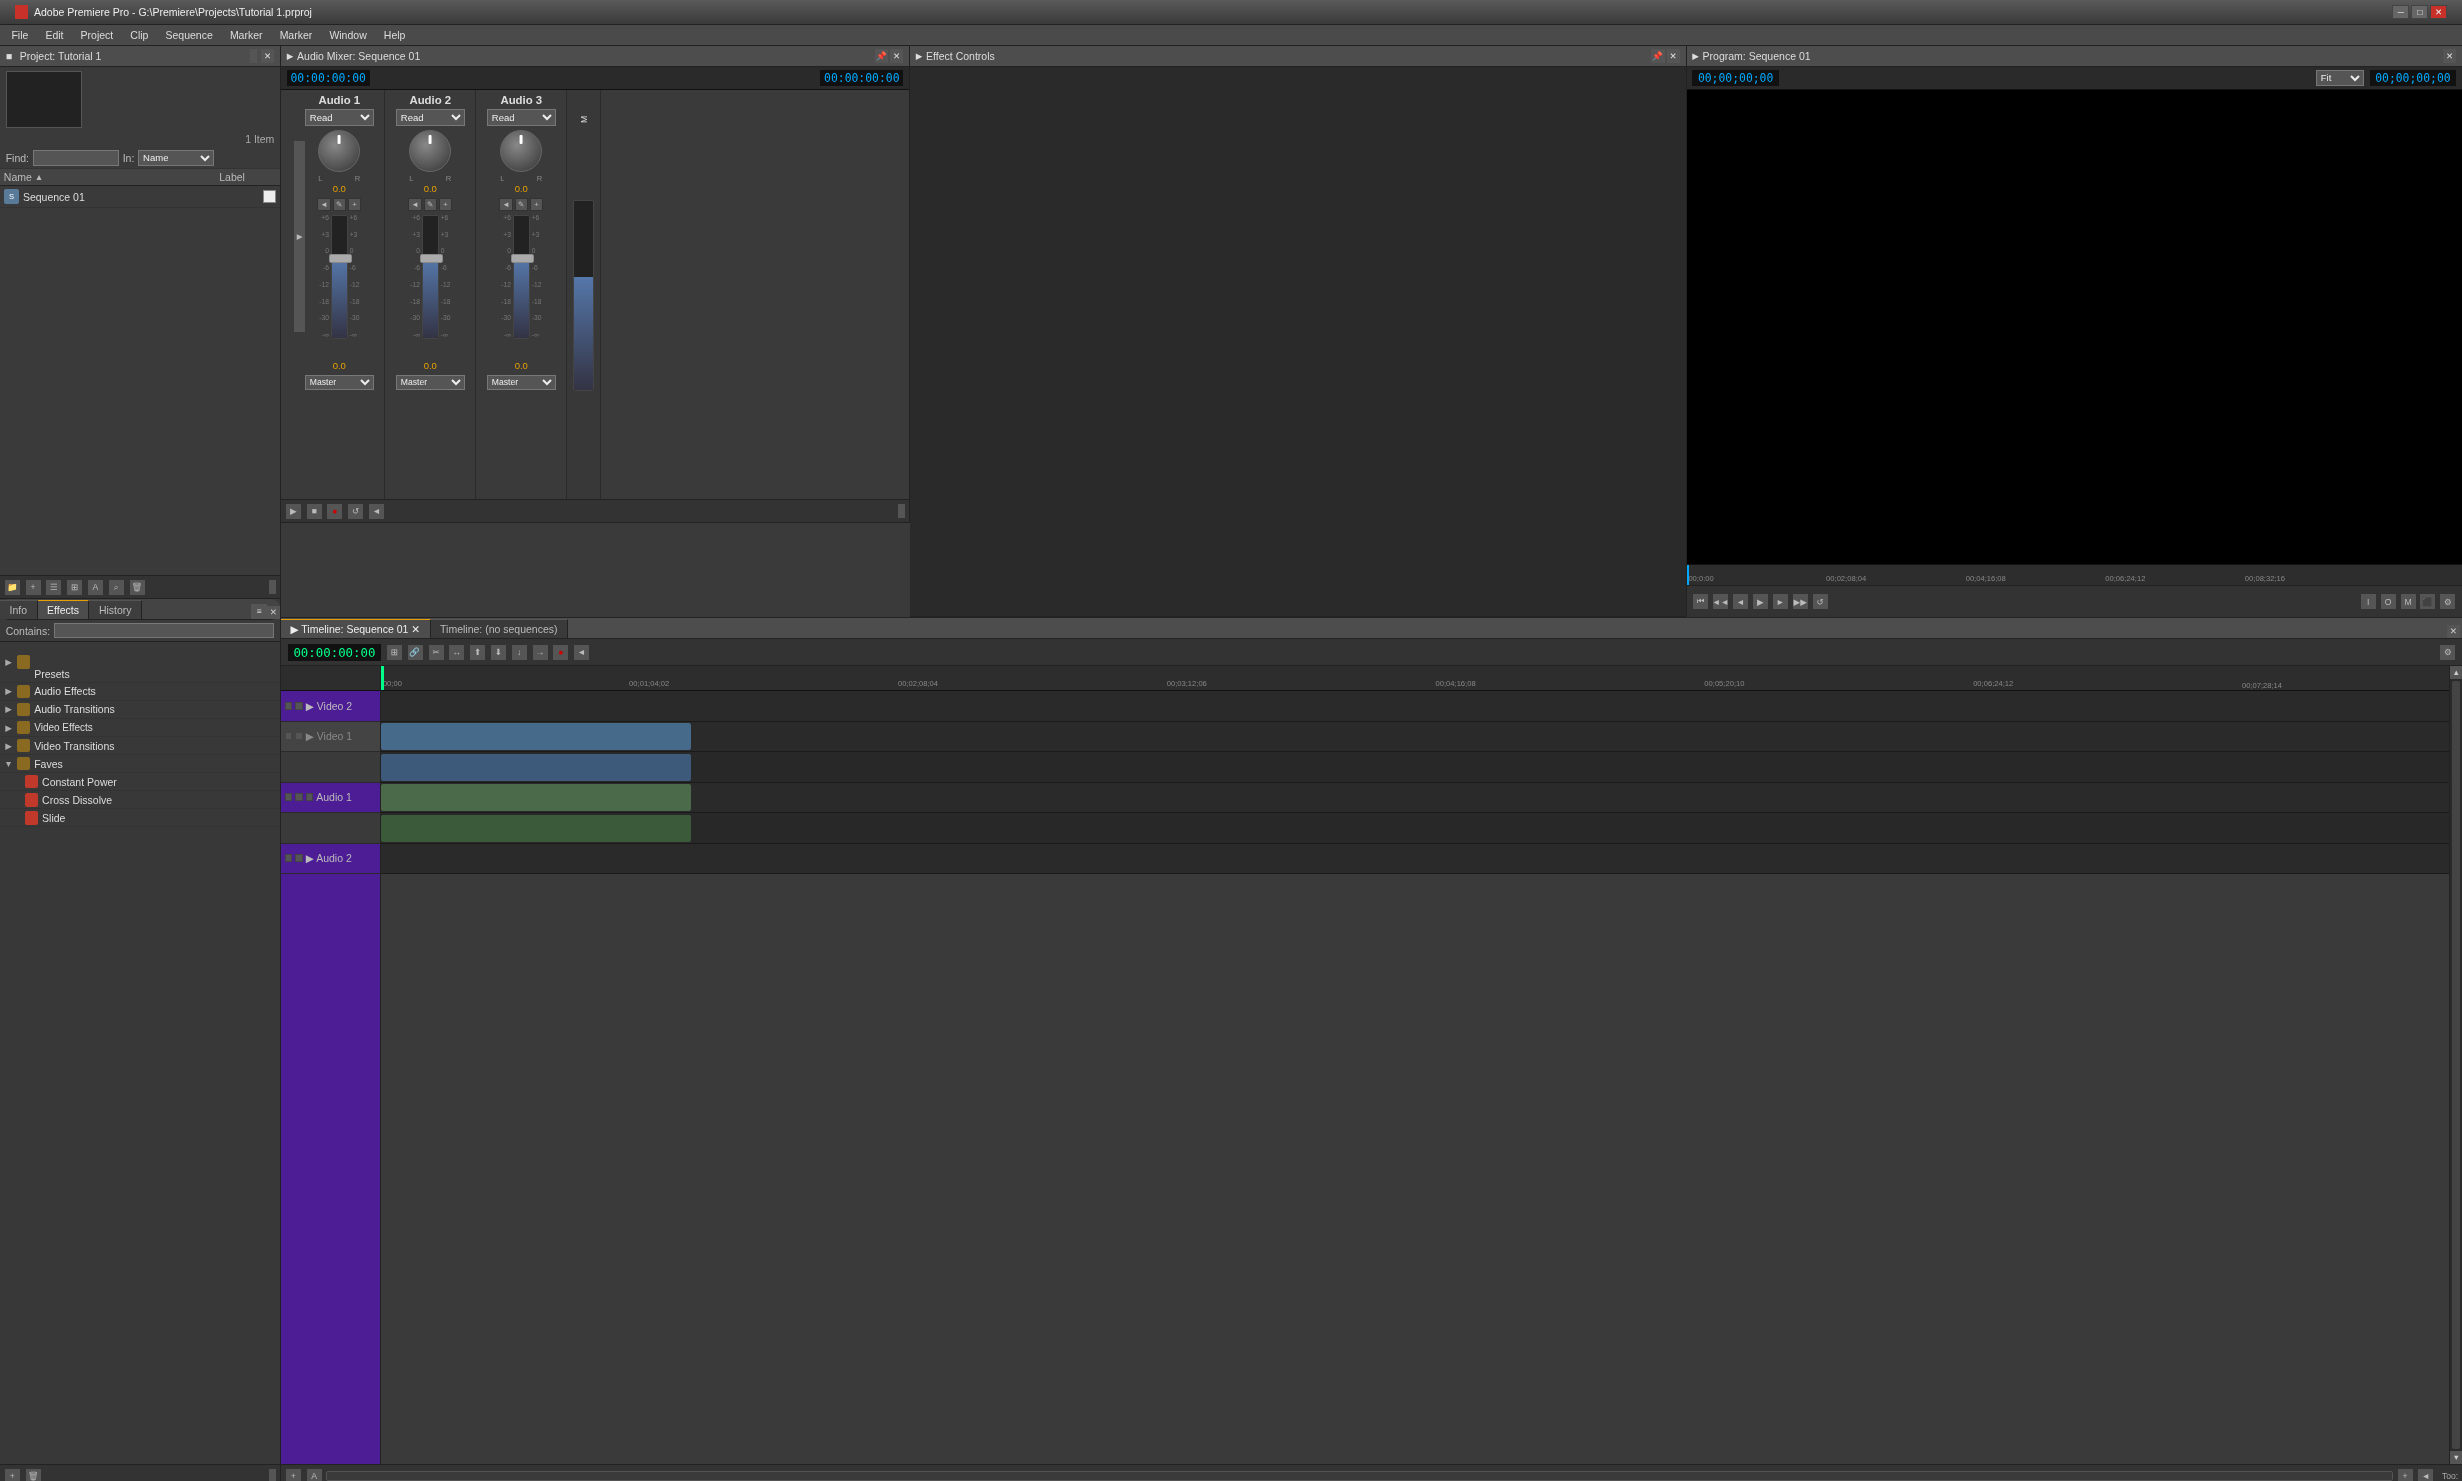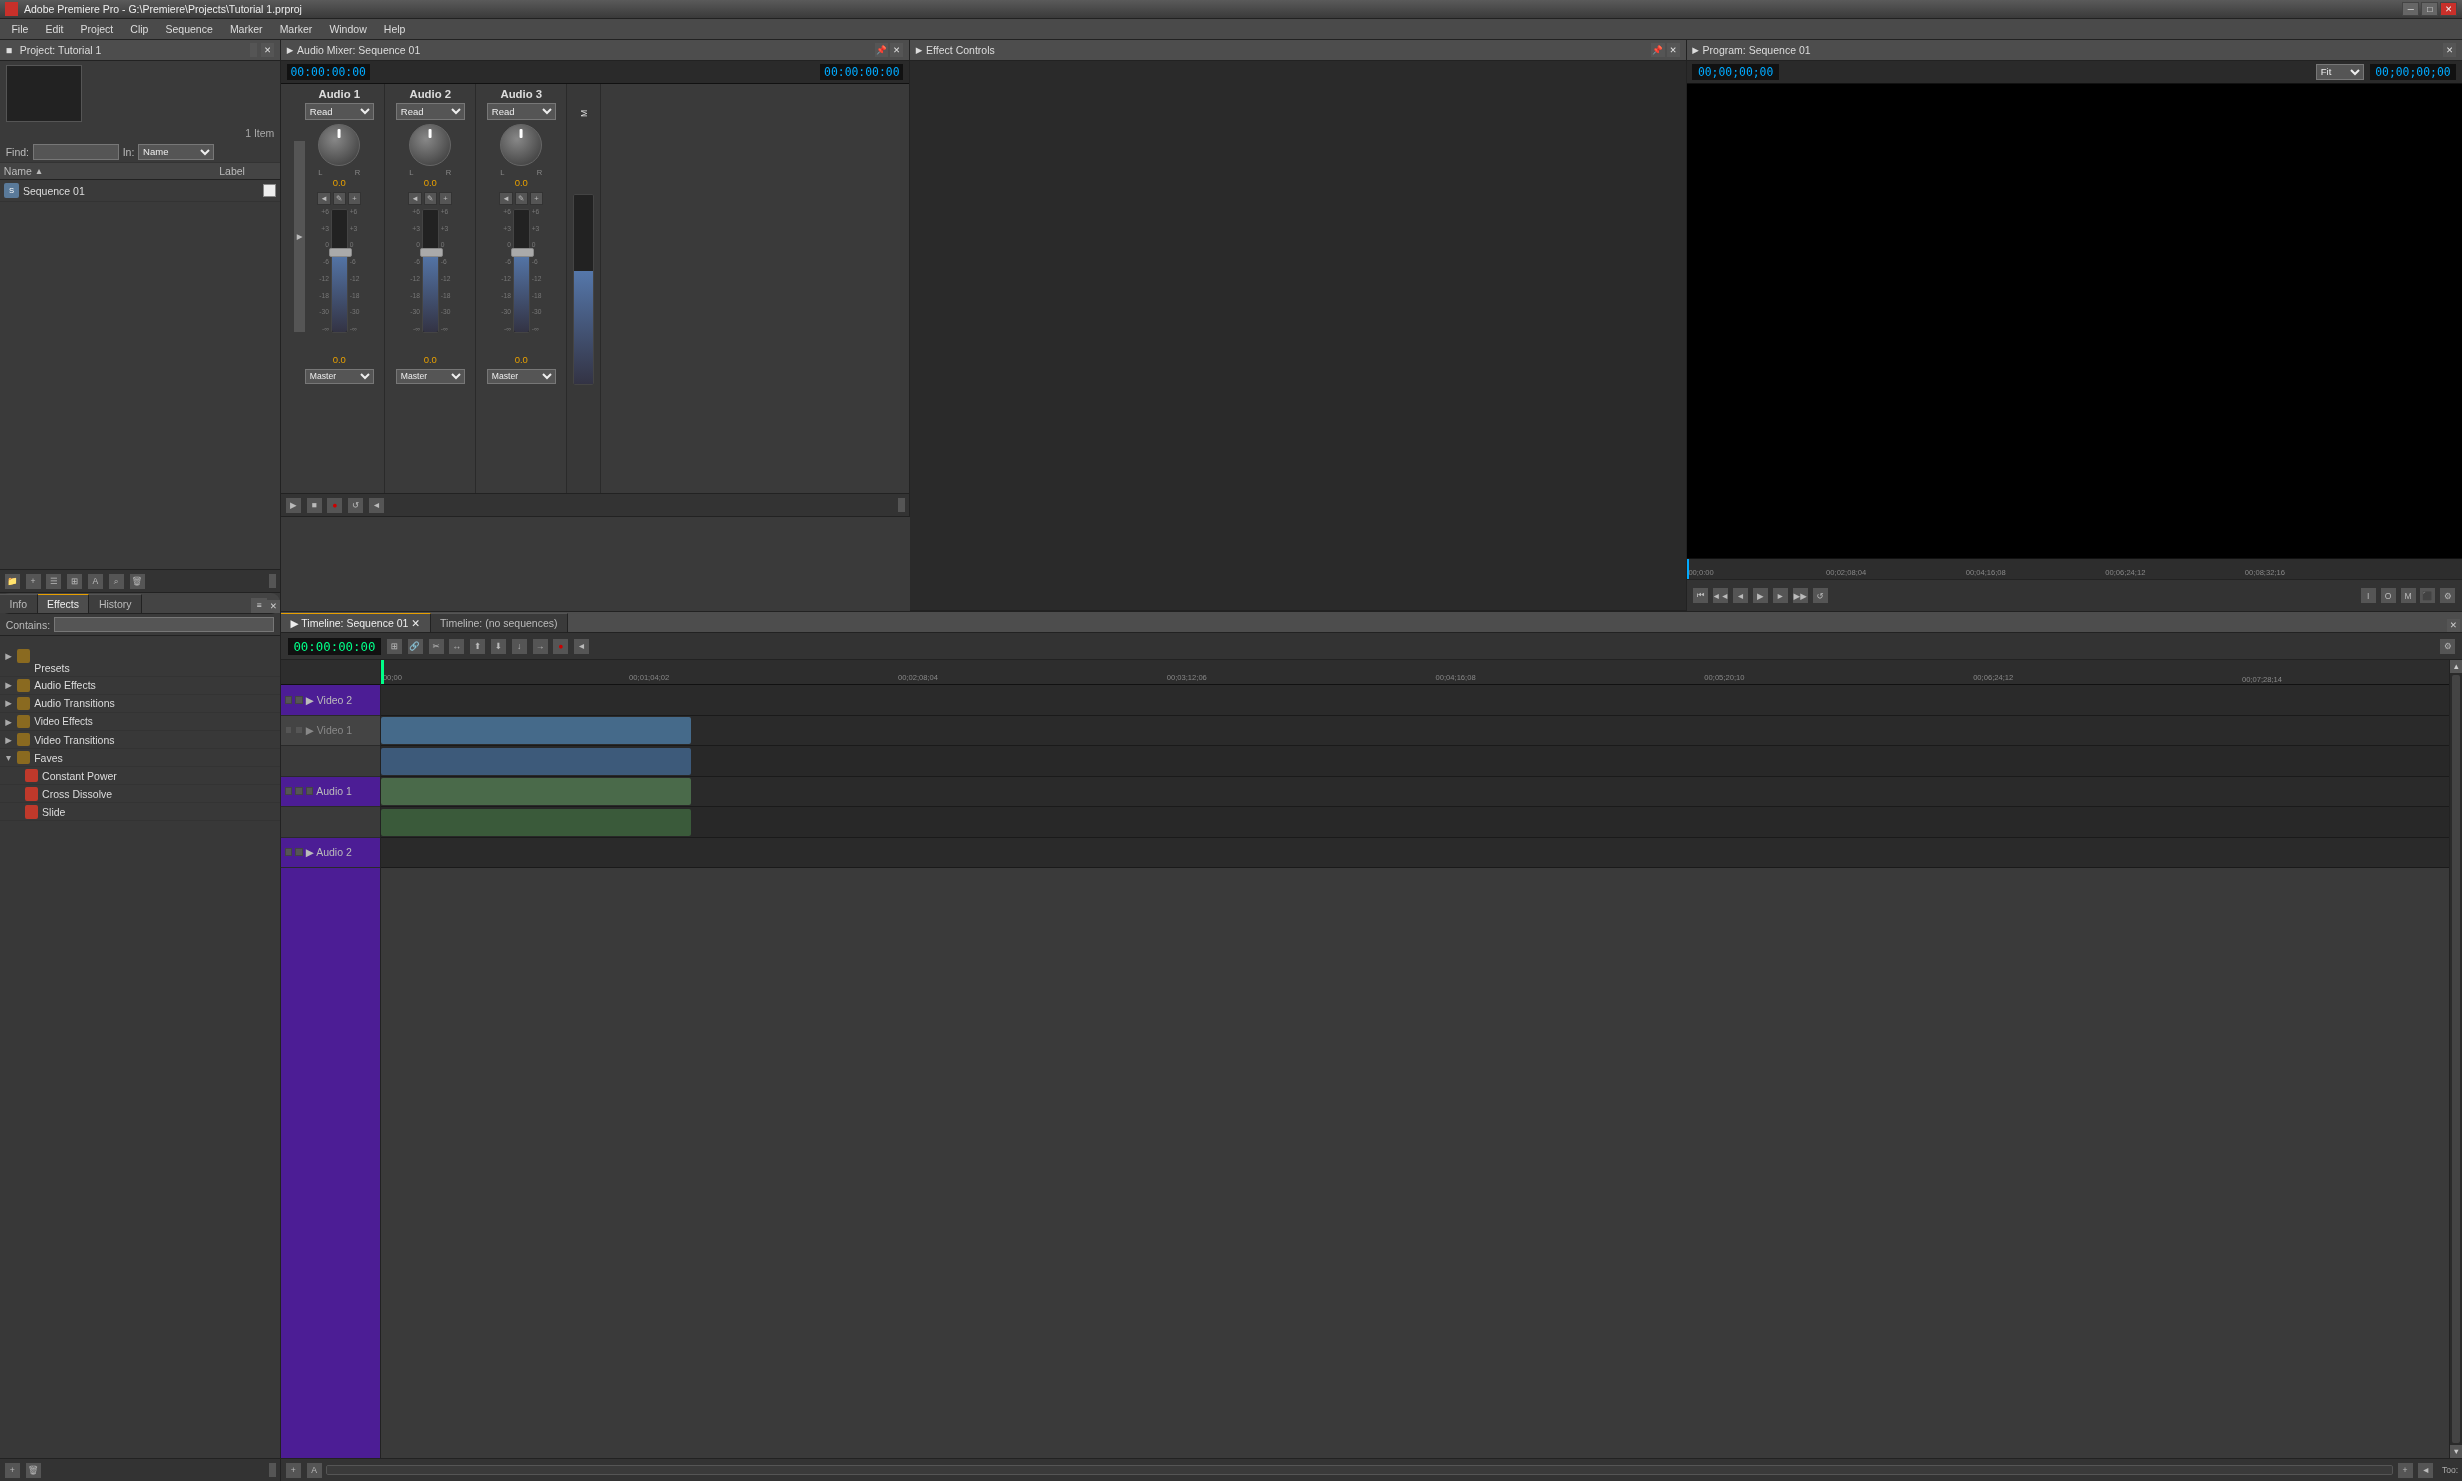--- a/index.html
+++ b/index.html
@@ -10,25 +10,25 @@
       font-family: 'Arial', sans-serif;
       font-size: 10.5px;
       color: #ccc;
       overflow: hidden;
       position: relative;
     }
 
     
     #title-bar {
       width: 100%;
-      height: 19px;
+      height: 25px;
       background: linear-gradient(to bottom, #5a5a5a, #3a3a3a);
       display: flex;
       align-items: center;
-      padding: 0 5px;
+      padding: 0 15px;
       color: #eee;
       font-size: 10.5px;
       border-bottom: 1px solid #222;
       justify-content: flex-end;
     }
     .title-bar-buttons {
       margin-left: auto;
       display: flex;
       gap: 1.9px;
     }

